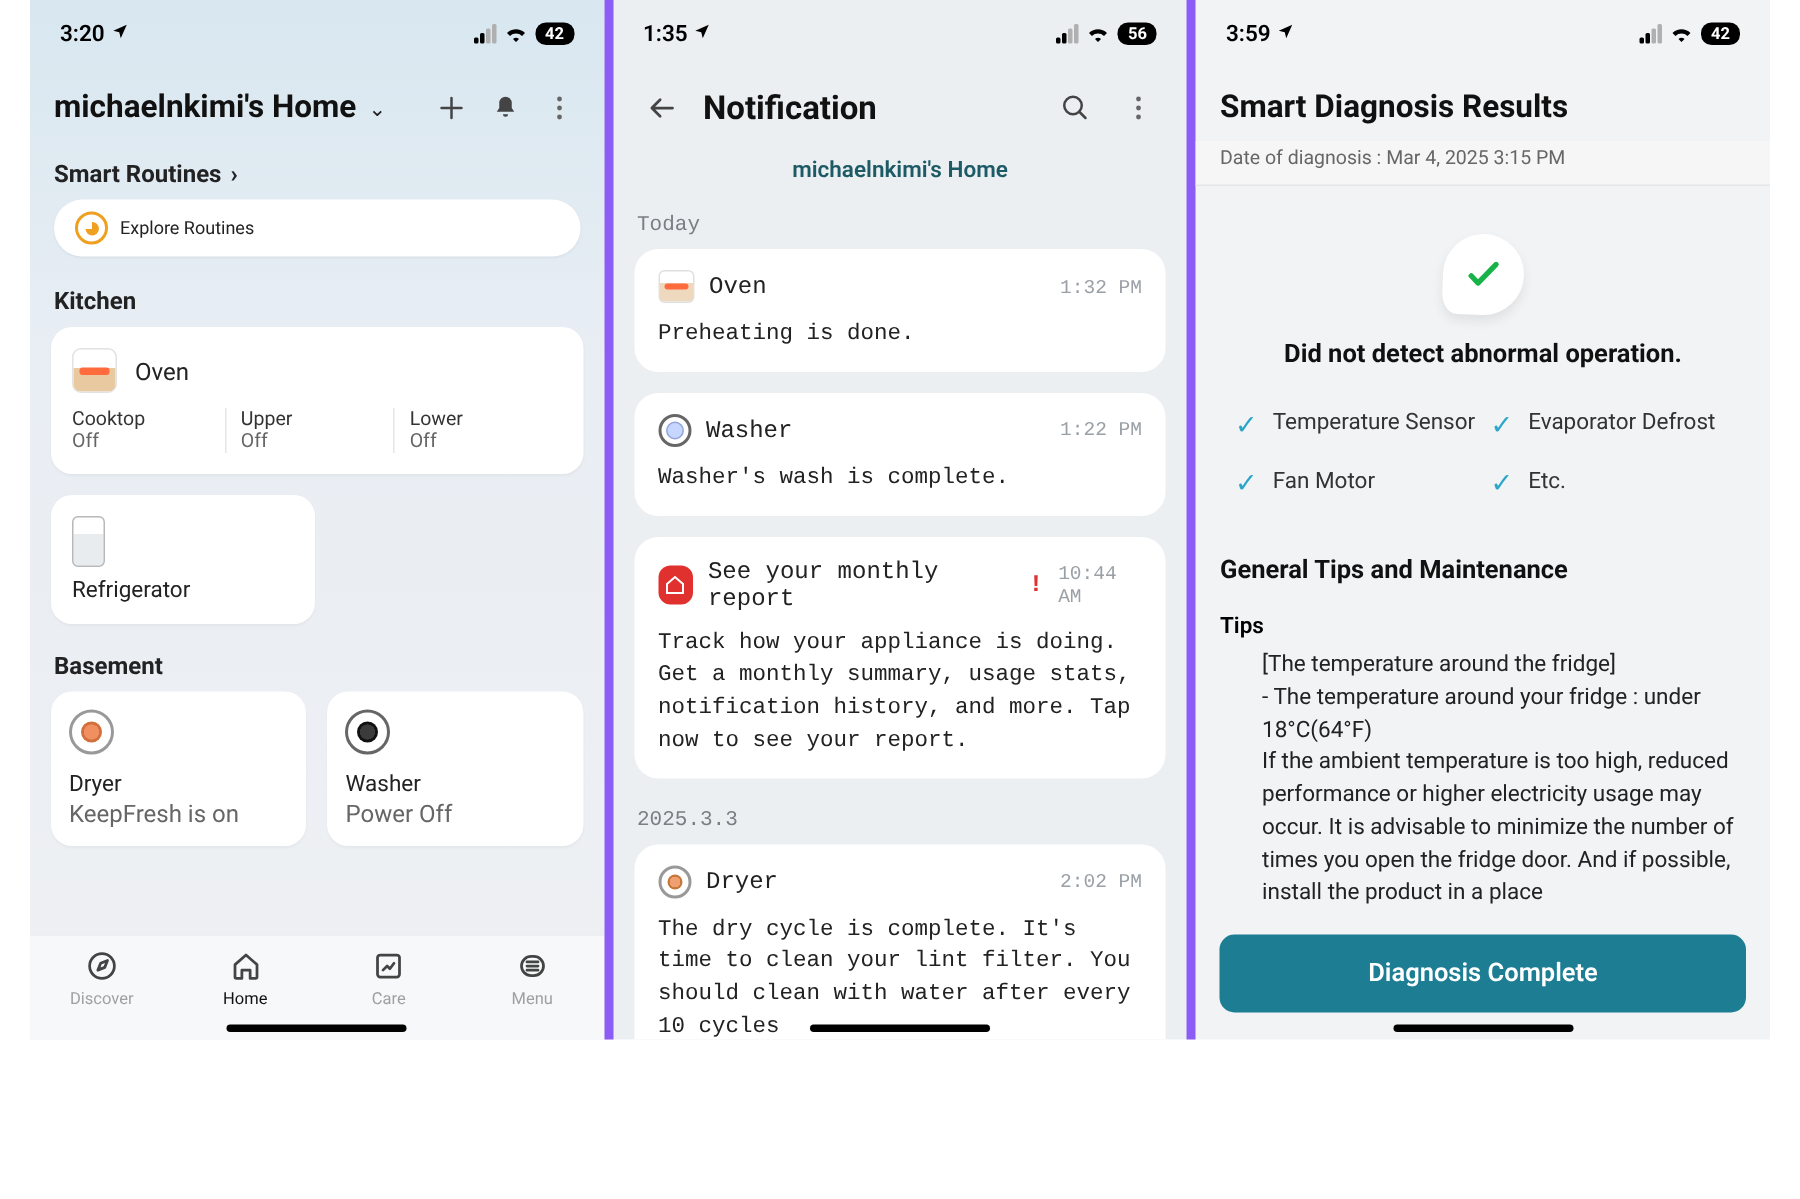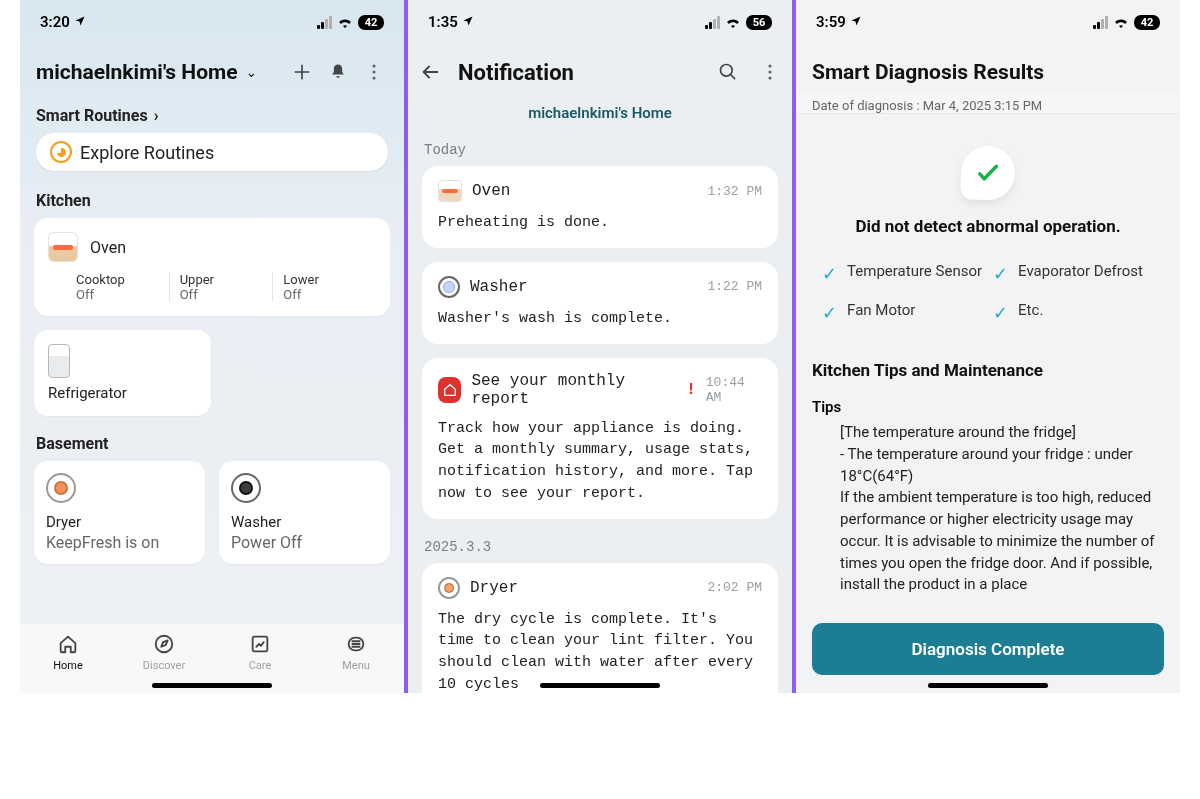--- a/index.html
+++ b/index.html
@@ -17,21 +17,21 @@
     padding: 0 20px;
   }
   .phone {
     flex: 1 1 0;
     position: relative;
     background: #f2f4f7;
     display: flex;
     flex-direction: column;
     overflow: hidden;
   }
-  .phone + .phone { border-left: 4px solid #8b5cf6; }
+  .phone + .phone { border-left: 6px solid #8b5cf6; }
 
   
   .status-bar {
     height: 44px;
     display: flex;
     align-items: center;
     padding: 0 20px;
     font-weight: 600;
     font-size: 15px;
     color: #000;
@@ -57,21 +57,21 @@
   .p1-title { font-size:21px; font-weight:700; color:#111; }
   .chev { font-size:14px; color:#222; }
   .spacer { flex:1; }
   .icon-btn { width:28px; height:28px; display:flex; align-items:center; justify-content:center;
               color:#444; }
   .section-label { font-size:16px; font-weight:700; color:#222; padding:10px 16px 8px; display:flex; align-items:center; gap:6px;}
   .right-chev{font-size:16px;}
   .pill {
     display:inline-flex; align-items:center; gap:8px;
     background:#fff; border-radius:24px; padding:8px 14px;
-    margin:0 16px 10px; font-size:18px; color:#222; box-shadow:0 1px 2px rgba(0,0,0,0.05);
+    margin:0 16px 10px; font-size:12px; color:#222; box-shadow:0 1px 2px rgba(0,0,0,0.05);
   }
   .pill-icon { width:22px; height:22px; border-radius:50%; background:#fff;
                border:2px solid #f0a020; display:flex; align-items:center; justify-content:center;}
   .pill-icon::after{
     content:""; width:9px; height:9px;
     background: conic-gradient(#f0a020 0 270deg, transparent 270deg 360deg);
     border-radius:50%;
   }
   .card {
     background:#fff; border-radius:14px; margin:0 14px 14px; padding:14px;
@@ -92,21 +92,21 @@
     border:2px solid #999;display:flex;align-items:center;justify-content:center;
   }
   .dryer-ic::after{content:"";width:14px;height:14px;border-radius:50%;
     background:radial-gradient(circle,#f09060 50%,#d0703c 52%);}
   .washer-ic{border-color:#666;}
   .washer-ic::after{content:"";width:14px;height:14px;border-radius:50%;
     background:radial-gradient(circle,#3b3b3b 50%,#111 52%);}
   .card-title { font-size:16px; color:#222; }
   .oven-cols { display:flex; gap:0; margin-top:4px; }
   .oven-col { flex:1; padding:0 10px; border-left:1px solid #e5e5e5; font-size:13px; color:#666;}
-  .oven-col:first-child{border-left:none; padding-left:0;margin-left:28px;}
+  .oven-col:first-child{border-left:none; padding-left:0;}
   .oven-col .lbl{color:#333;}
   .small-card {
     flex:1; background:#fff; border-radius:14px; padding:12px;
     box-shadow:0 1px 2px rgba(0,0,0,0.04);
   }
   .small-grid { display:flex; gap:14px; margin:0 14px; }
   .small-card .sub { font-size:16px; color:#666; margin-top:2px;}
   .bottom-nav {
     margin-top:auto; height:70px; background:#f7f8f9;
     display:flex; border-top:1px solid rgba(0,0,0,0.04);
@@ -115,21 +115,21 @@
   .nav-item { flex:1; display:flex; flex-direction:column; align-items:center;
               justify-content:center; font-size:11px; color:#a0a0a0; gap:4px;}
   .nav-item.active{color:#111;}
   .nav-ic{width:22px;height:22px;display:flex;align-items:center;justify-content:center;}
   .home-ind { position:absolute; bottom:5px; left:50%; transform:translateX(-50%);
               width:120px; height:5px; border-radius:3px; background:#000;}
   .refrig-card { width:46%; }
 
   
   .p2 { background:#eceff2; }
-  .p2-header { display:flex; align-items:center; padding:14px 8px; gap:14px;}
+  .p2-header { display:flex; align-items:center; padding:14px 18px; gap:14px;}
   .p2-title { font-size:22px; font-weight:700; color:#111;}
   .subheader { text-align:center; font-size:15px; font-weight:600; color:#1c5a66; padding:4px 0 14px;}
   .group-lbl { font-size:14px; color:#7a7e85; padding:6px 16px 8px;}
   .notif-card { background:#fff; border-radius:16px; margin:0 14px 14px; padding:14px 16px;}
   .notif-head { display:flex; align-items:center; gap:10px; margin-bottom:10px;}
   .notif-head .time { margin-left:auto; font-size:13px; color:#9aa0a6;}
   .notif-title { font-size:16px; color:#222; }
   .notif-body { font-size:15px; color:#222; line-height:1.45;}
   .oven-ic-s { width:24px; height:22px; border:1px solid #e0e0e0; border-radius:4px;
                background:linear-gradient(#fff 40%,#eed9bf 40%); display:flex; align-items:center; justify-content:center;}
@@ -139,21 +139,21 @@
   .dryer-ic-s{width:22px;height:22px;border-radius:50%;border:2px solid #999;display:flex;align-items:center;justify-content:center;}
   .dryer-ic-s::after{content:"";width:10px;height:10px;border-radius:50%;background:radial-gradient(circle,#f0a070 50%,#c77838 52%);}
   .report-ic{width:26px;height:26px;border-radius:8px;background:#e0312e;display:flex;align-items:center;justify-content:center;}
   .report-ic svg{display:block;}
   .excl { color:#e0312e; font-weight:900; margin-left:6px;}
   .p2-scroll { overflow:hidden; flex:1;font-family:Liberation Mono, monospace; }
 
   
   .p3 { background:#f2f3f5; }
   .p3-title-bar { padding:16px 16px 10px; font-size:21px; font-weight:700; color:#111;}
-  .diag-meta { font-size:13px; color:#666; padding:4px 16px 0; border-bottom:1px solid #e6e6e6; background:#f6f6f7;}
+  .diag-meta { font-size:13px; color:#666; padding:4px 16px 10px; border-bottom:1px solid #e6e6e6; background:#f6f6f7;}
   .diag-body { padding:20px 16px 0; flex:1; overflow:hidden;}
   .check-bubble {
     width:54px;height:54px;margin:12px auto 16px;
     border-radius:50% 50% 50% 10px / 50% 50% 50% 14px;
     background:#fff; box-shadow:0 4px 8px rgba(0,0,0,0.08);
     display:flex;align-items:center;justify-content:center;
     transform:rotate(2deg); position:relative;
   }
   .check-bubble::after{
     content:""; position:absolute; left:4px; bottom:-4px;
@@ -278,36 +278,36 @@
         <div class="sub">KeepFresh is on</div>
       </div>
       <div class="small-card">
         <div class="washer-ic" style="margin-bottom:10px;"></div>
         <div class="card-title" style="font-size:15px;">Washer</div>
         <div class="sub">Power Off</div>
       </div>
     </div>
 
     <div class="bottom-nav">
-      <div class="nav-item active">
-        <span class="nav-ic">
-          <svg width="22" height="22" viewBox="0 0 24 24">
-              <path d="M4 11l8-7 8 7v9a1 1 0 0 1-1 1h-4v-6h-6v6H5a1 1 0 0 1-1-1v-9z" class="stroke" stroke="#111"></path>
-            </svg>
-        </span>
-        <span>Home</span>
-      </div>
       <div class="nav-item">
         <span class="nav-ic">
           <svg width="22" height="22" viewBox="0 0 24 24">
               <circle cx="12" cy="12" r="9" class="stroke" stroke="#aaa"></circle>
               <path d="M9 15l2-5 5-2-2 5-5 2z" class="stroke" stroke="#aaa"></path>
             </svg>
         </span>
         <span>Discover</span>
+      </div>
+      <div class="nav-item active">
+        <span class="nav-ic">
+          <svg width="22" height="22" viewBox="0 0 24 24">
+              <path d="M4 11l8-7 8 7v9a1 1 0 0 1-1 1h-4v-6h-6v6H5a1 1 0 0 1-1-1v-9z" class="stroke" stroke="#111"></path>
+            </svg>
+        </span>
+        <span>Home</span>
       </div>
       <div class="nav-item">
         <span class="nav-ic">
           <svg width="22" height="22" viewBox="0 0 24 24">
               <rect x="4" y="4" width="16" height="16" rx="2" class="stroke" stroke="#aaa"></rect>
               <path d="M8 15l3-3 2 2 3-4" class="stroke" stroke="#aaa"></path>
             </svg>
         </span>
         <span>Care</span>
       </div>
@@ -473,21 +473,21 @@
         <div class="diag-cell">
           <span class="tick">✓</span>
           <span class="diag-txt">Fan Motor</span>
         </div>
         <div class="diag-cell">
           <span class="tick">✓</span>
           <span class="diag-txt">Etc.</span>
         </div>
       </div>
 
-      <div class="tips-h">Kitchen Tips and Maintenance</div>
+      <div class="tips-h">General Tips and Maintenance</div>
       <div class="tips-sub">Tips</div>
       <div class="tips-body" style="white-space:pre-line;">[The temperature around the fridge]
  - The temperature around your fridge : under 18°C(64°F)
 If the ambient temperature is too high, reduced performance or higher electricity usage may occur. It is advisable to minimize the number of times you open the fridge door. And if possible, install the product in a place</div>
     </div>
 
     <div class="diag-btn">Diagnosis Complete</div>
     <div class="home-ind"></div>
   </div>
 

